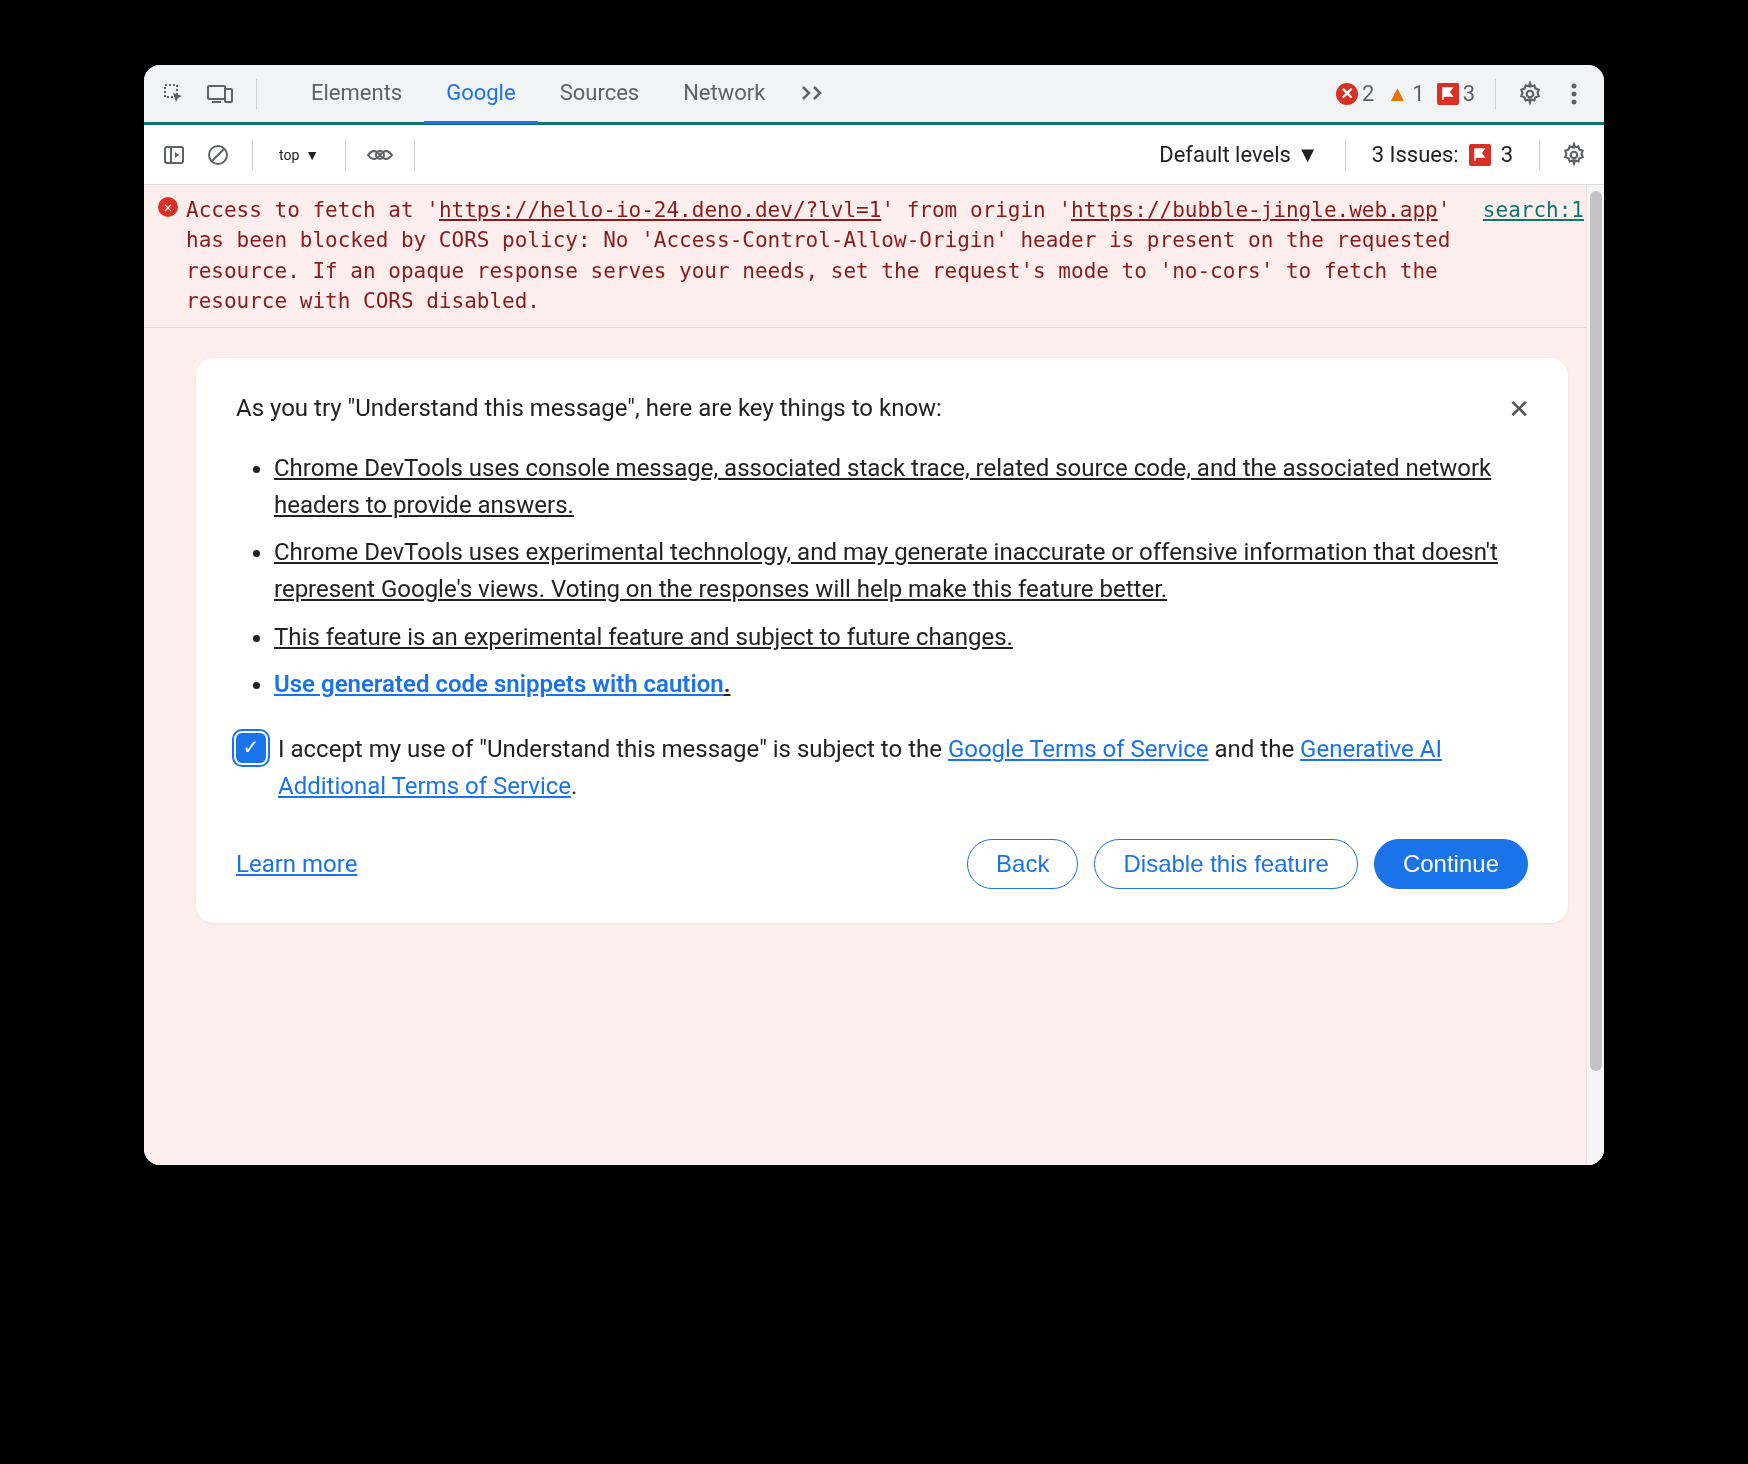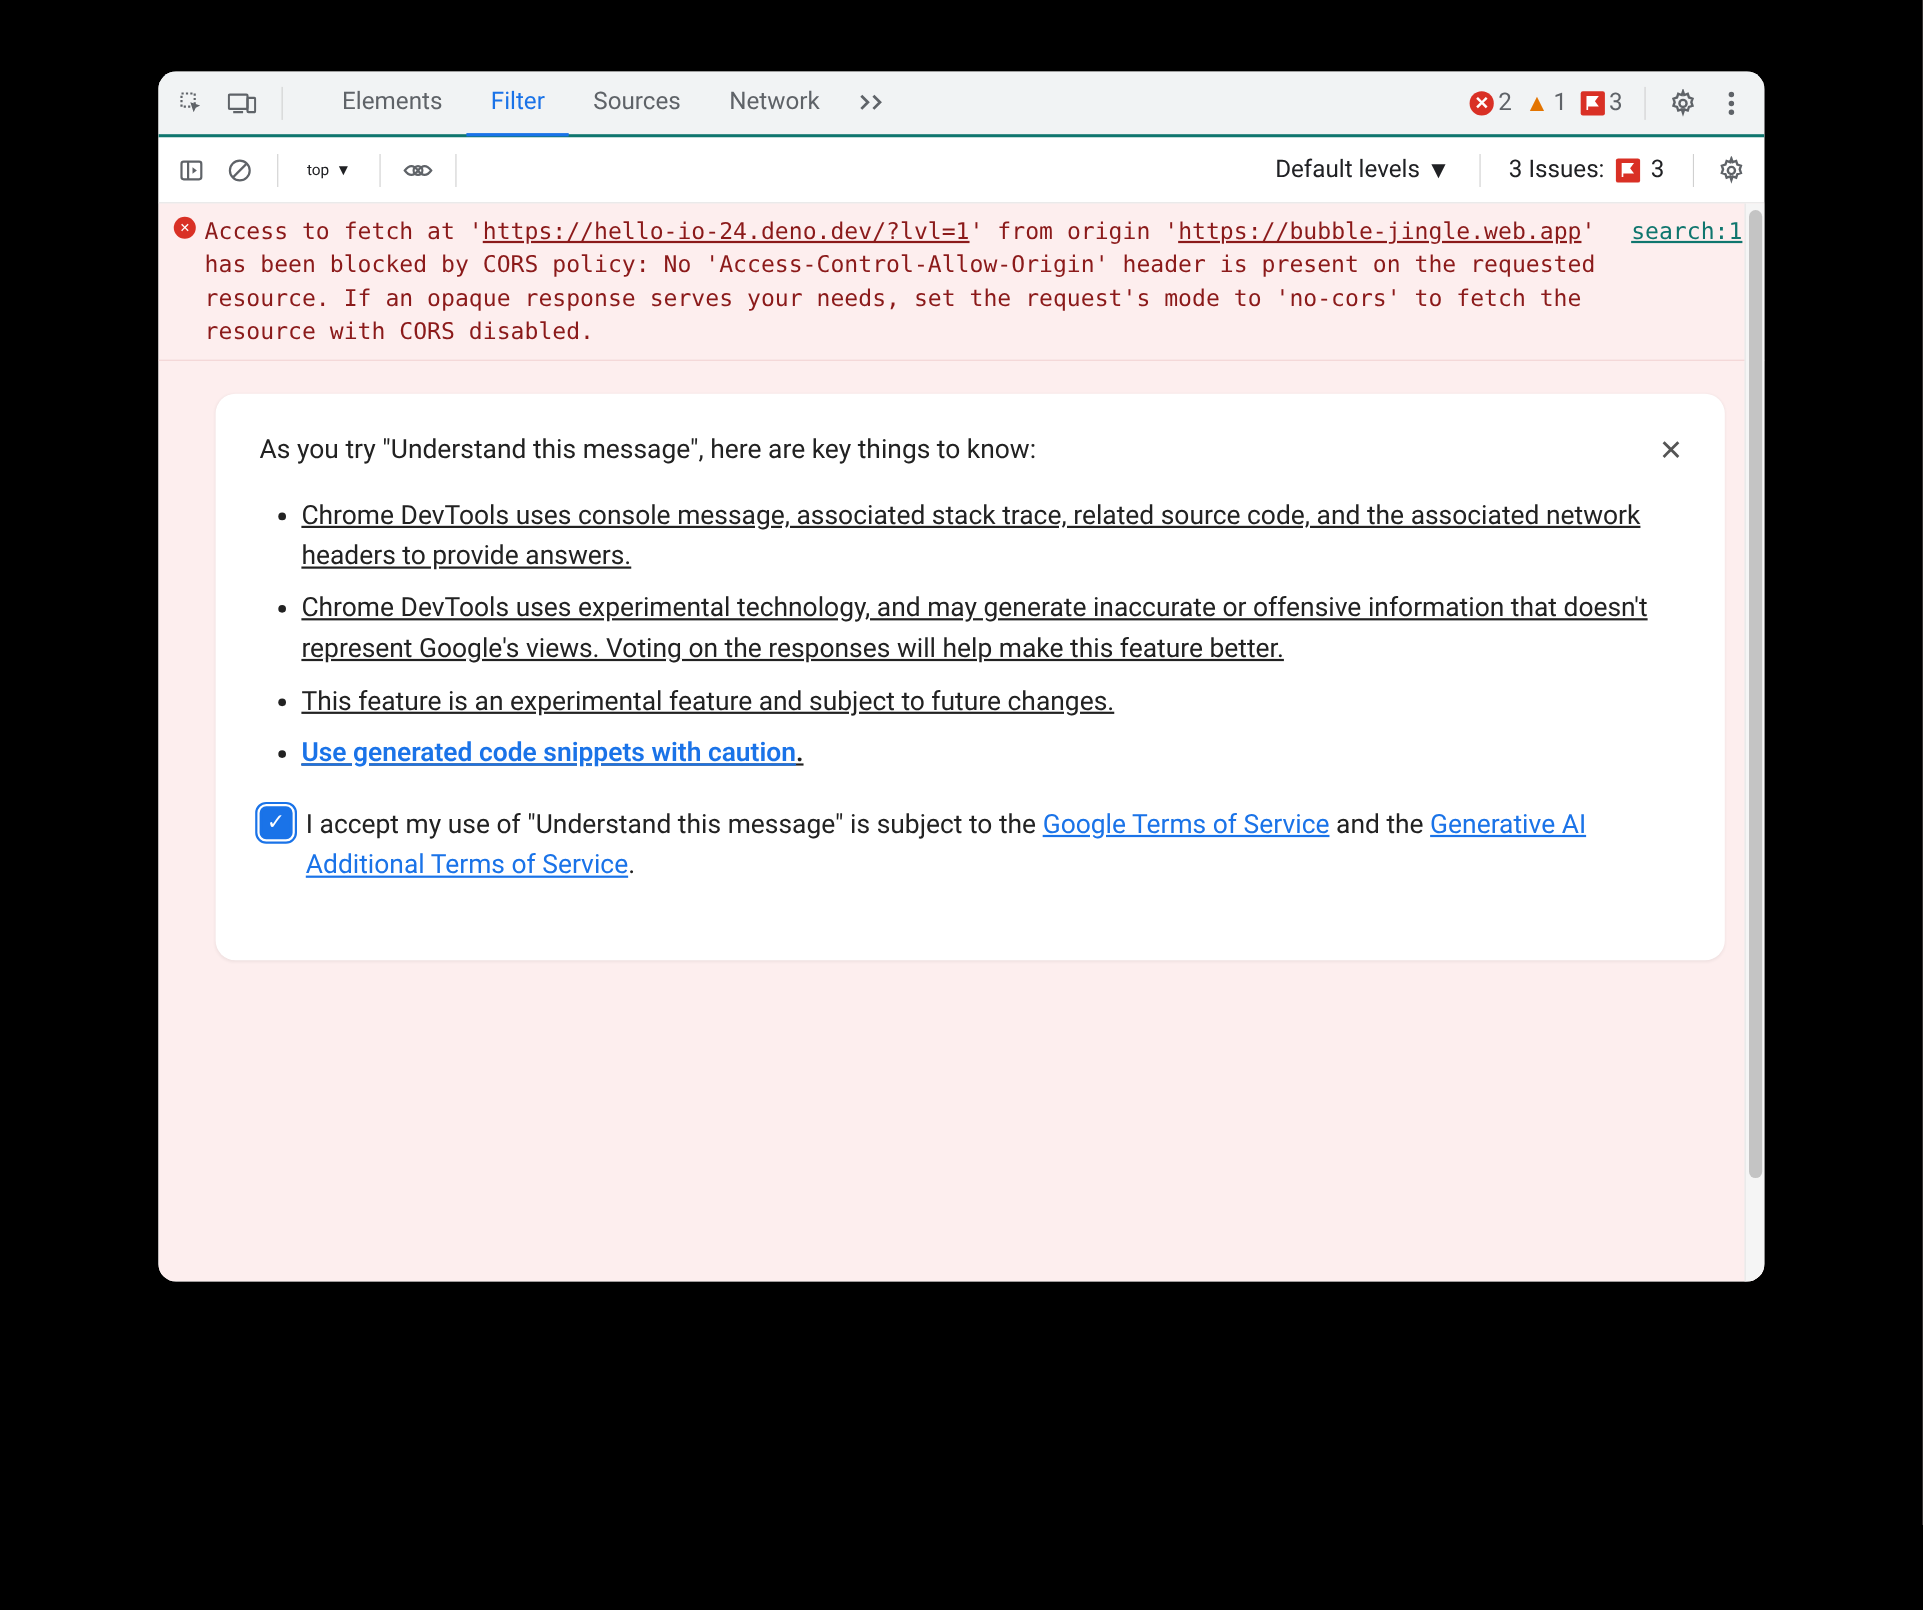--- a/index.html
+++ b/index.html
@@ -242,21 +242,21 @@
           <rect x="1" y="3" width="17" height="13" rx="1"></rect>
           <line x1="5" y1="19" x2="14" y2="19"></line>
           <rect x="18" y="6" width="7" height="13" rx="1"></rect>
         </svg>
       </div>
       <div class="toolbar-divider"></div>
     </div>
 
     <div class="tabs">
       <div class="tab">Elements</div>
-      <div class="tab active">Filter</div>
+      <div class="tab active">Google</div>
       <div class="tab">Sources</div>
       <div class="tab">Network</div>
       <div class="tab-chevrons">
         <svg width="26" height="18" viewBox="0 0 26 18" fill="none" stroke="currentColor" stroke-width="2.5">
           <path d="M2 3 L8 9 L2 15"></path>
           <path d="M13 3 L19 9 L13 15"></path>
         </svg>
       </div>
     </div>
 
@@ -363,20 +363,27 @@
         <li>Chrome DevTools uses experimental technology, and may generate inaccurate or offensive information that doesn't represent Google's views. Voting on the responses will help make this feature better.</li>
         <li>This feature is an experimental feature and subject to future changes.</li>
         <li class="link-item"><a href="#">Use generated code snippets with caution</a><span>.</span></li>
       </ul>
       <div class="accept-row">
         <div class="checkbox">✓</div>
         <div>
           <span>I accept my use of "Understand this message" is subject to the </span><a href="#">Google Terms of Service</a><span> and the </span><a href="#">Generative AI Additional Terms of Service</a><span>.</span>
         </div>
       </div>
+      <div class="modal-footer">
+        <a class="learn-more" href="#">Learn more</a>
+        <div class="footer-spacer"></div>
+        <button class="btn">Back</button>
+        <button class="btn">Disable this feature</button>
+        <button class="btn primary">Continue</button>
+      </div>
     </div>
 
     <div class="right-scrollbar">
       <div class="scroll-thumb"></div>
     </div>
   </div>
 
 </div>
 
 </body></html>

